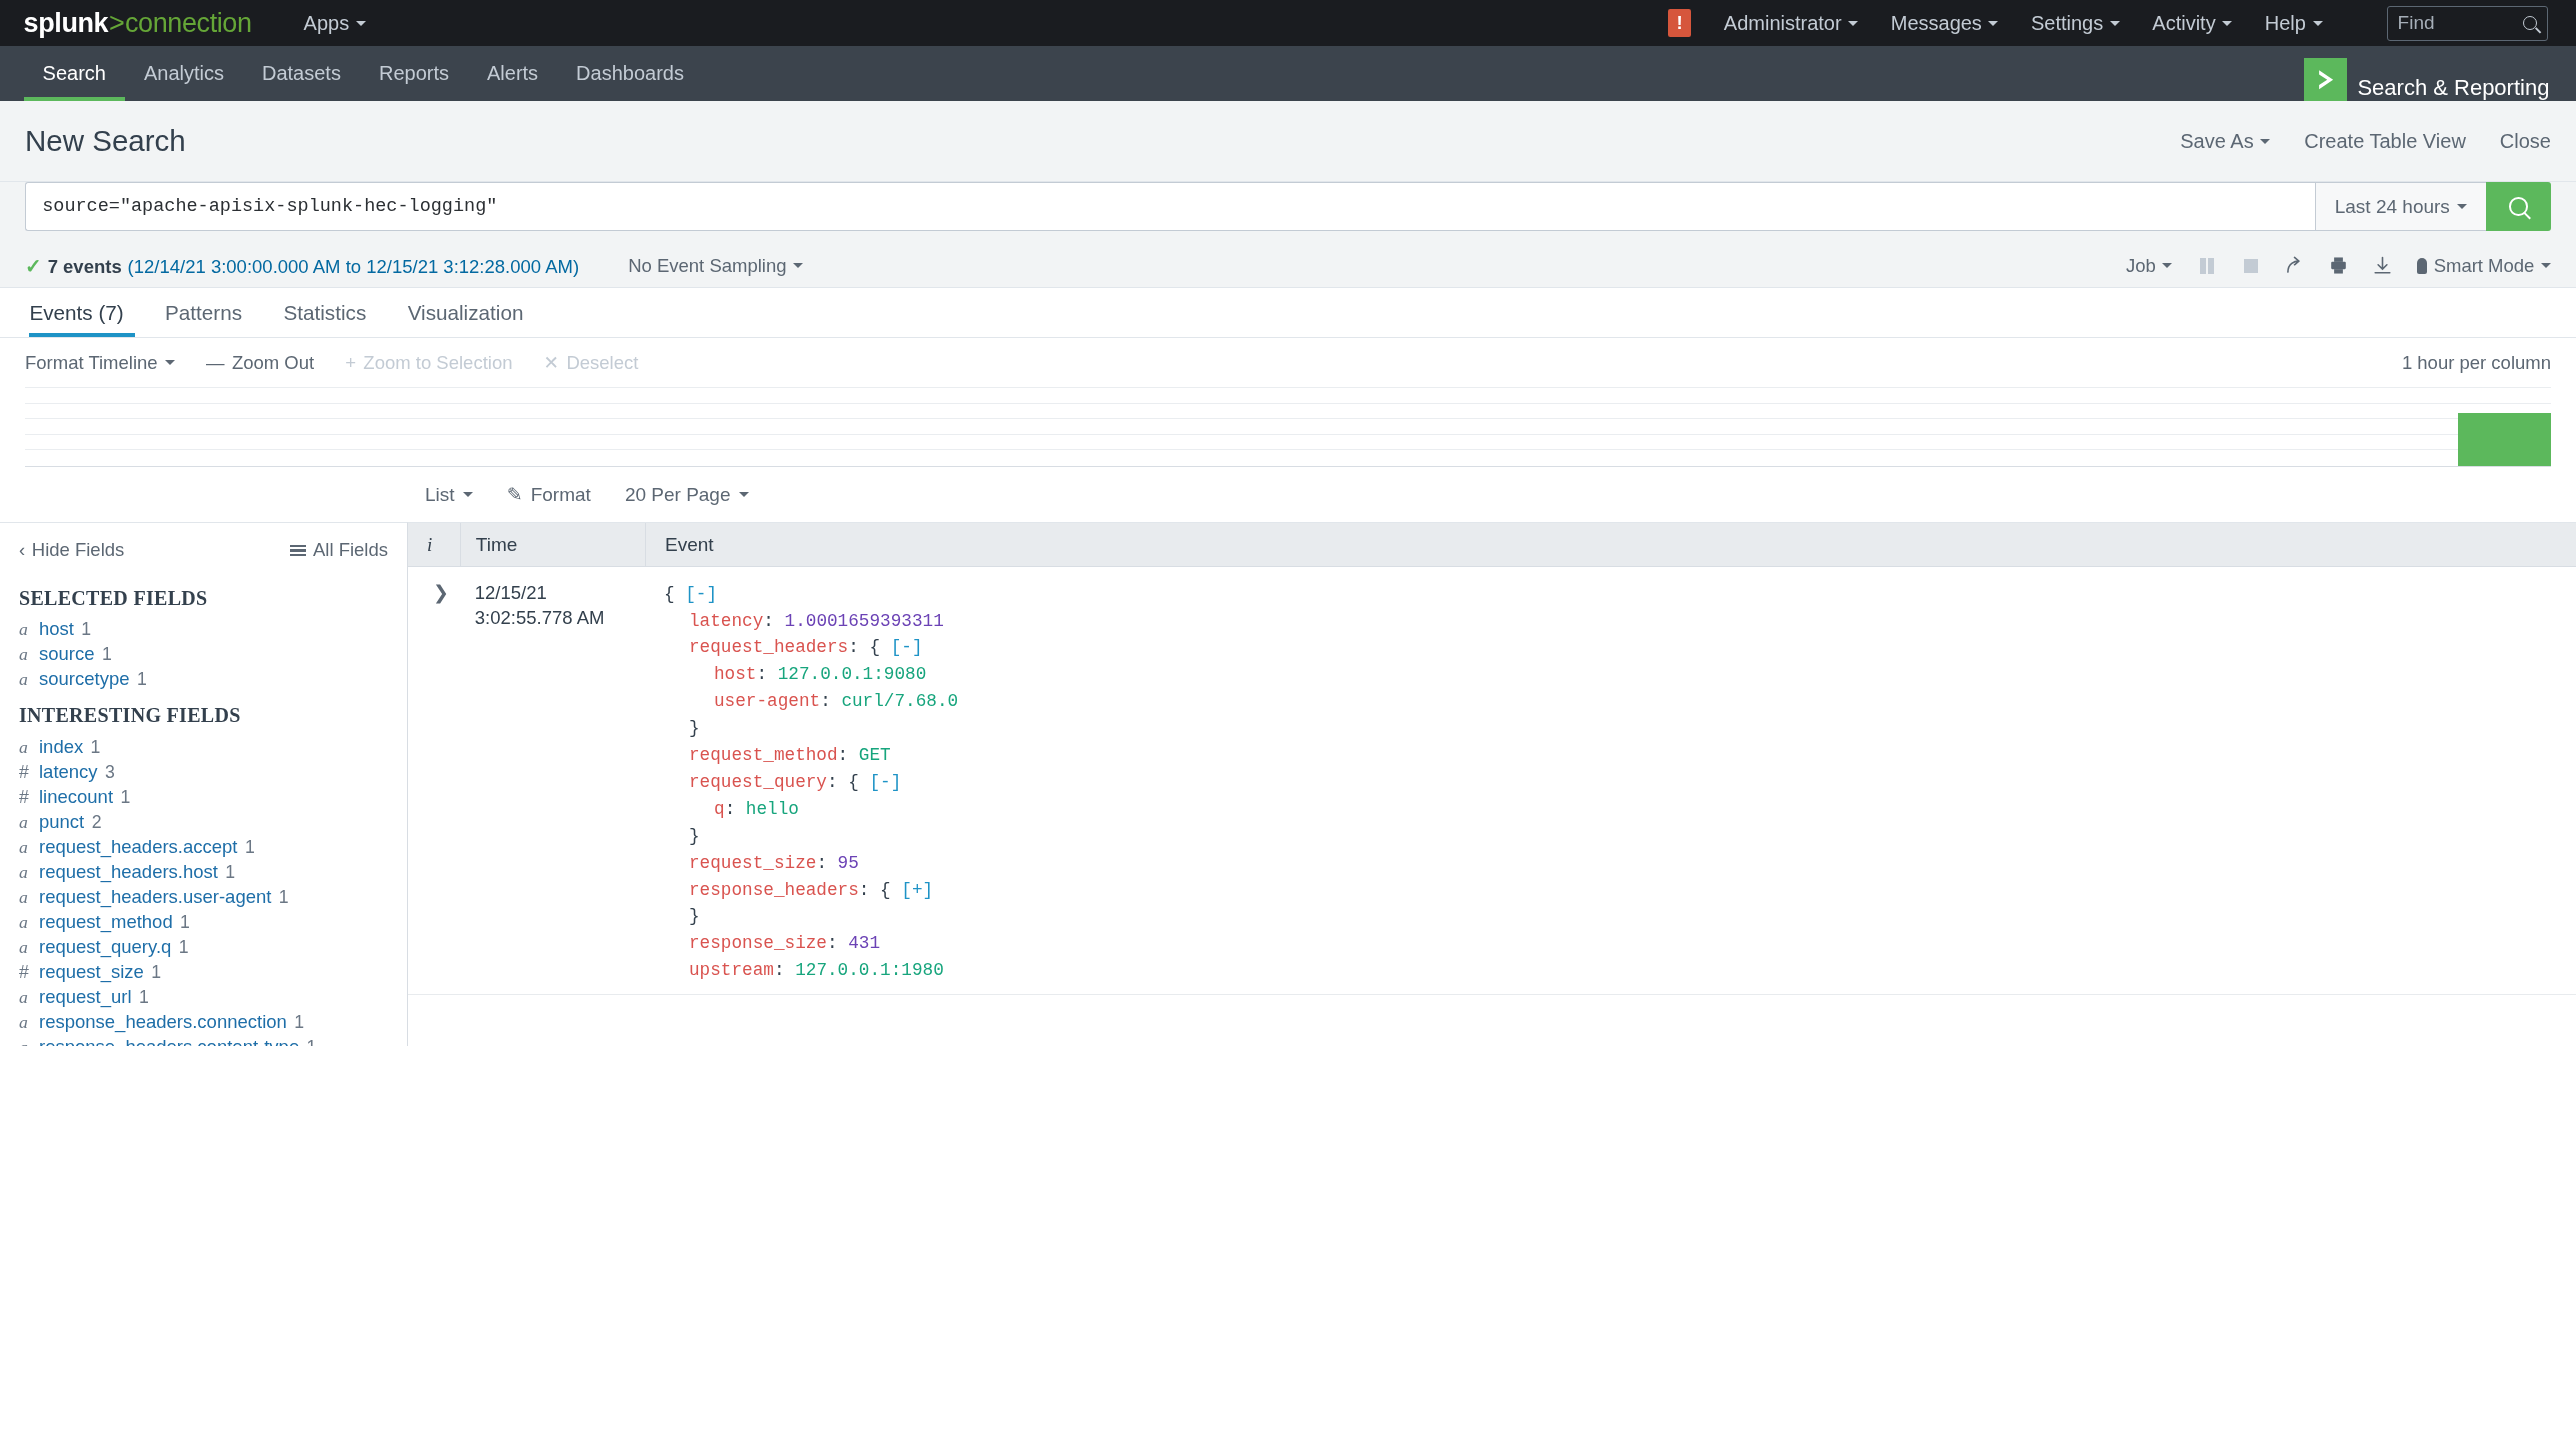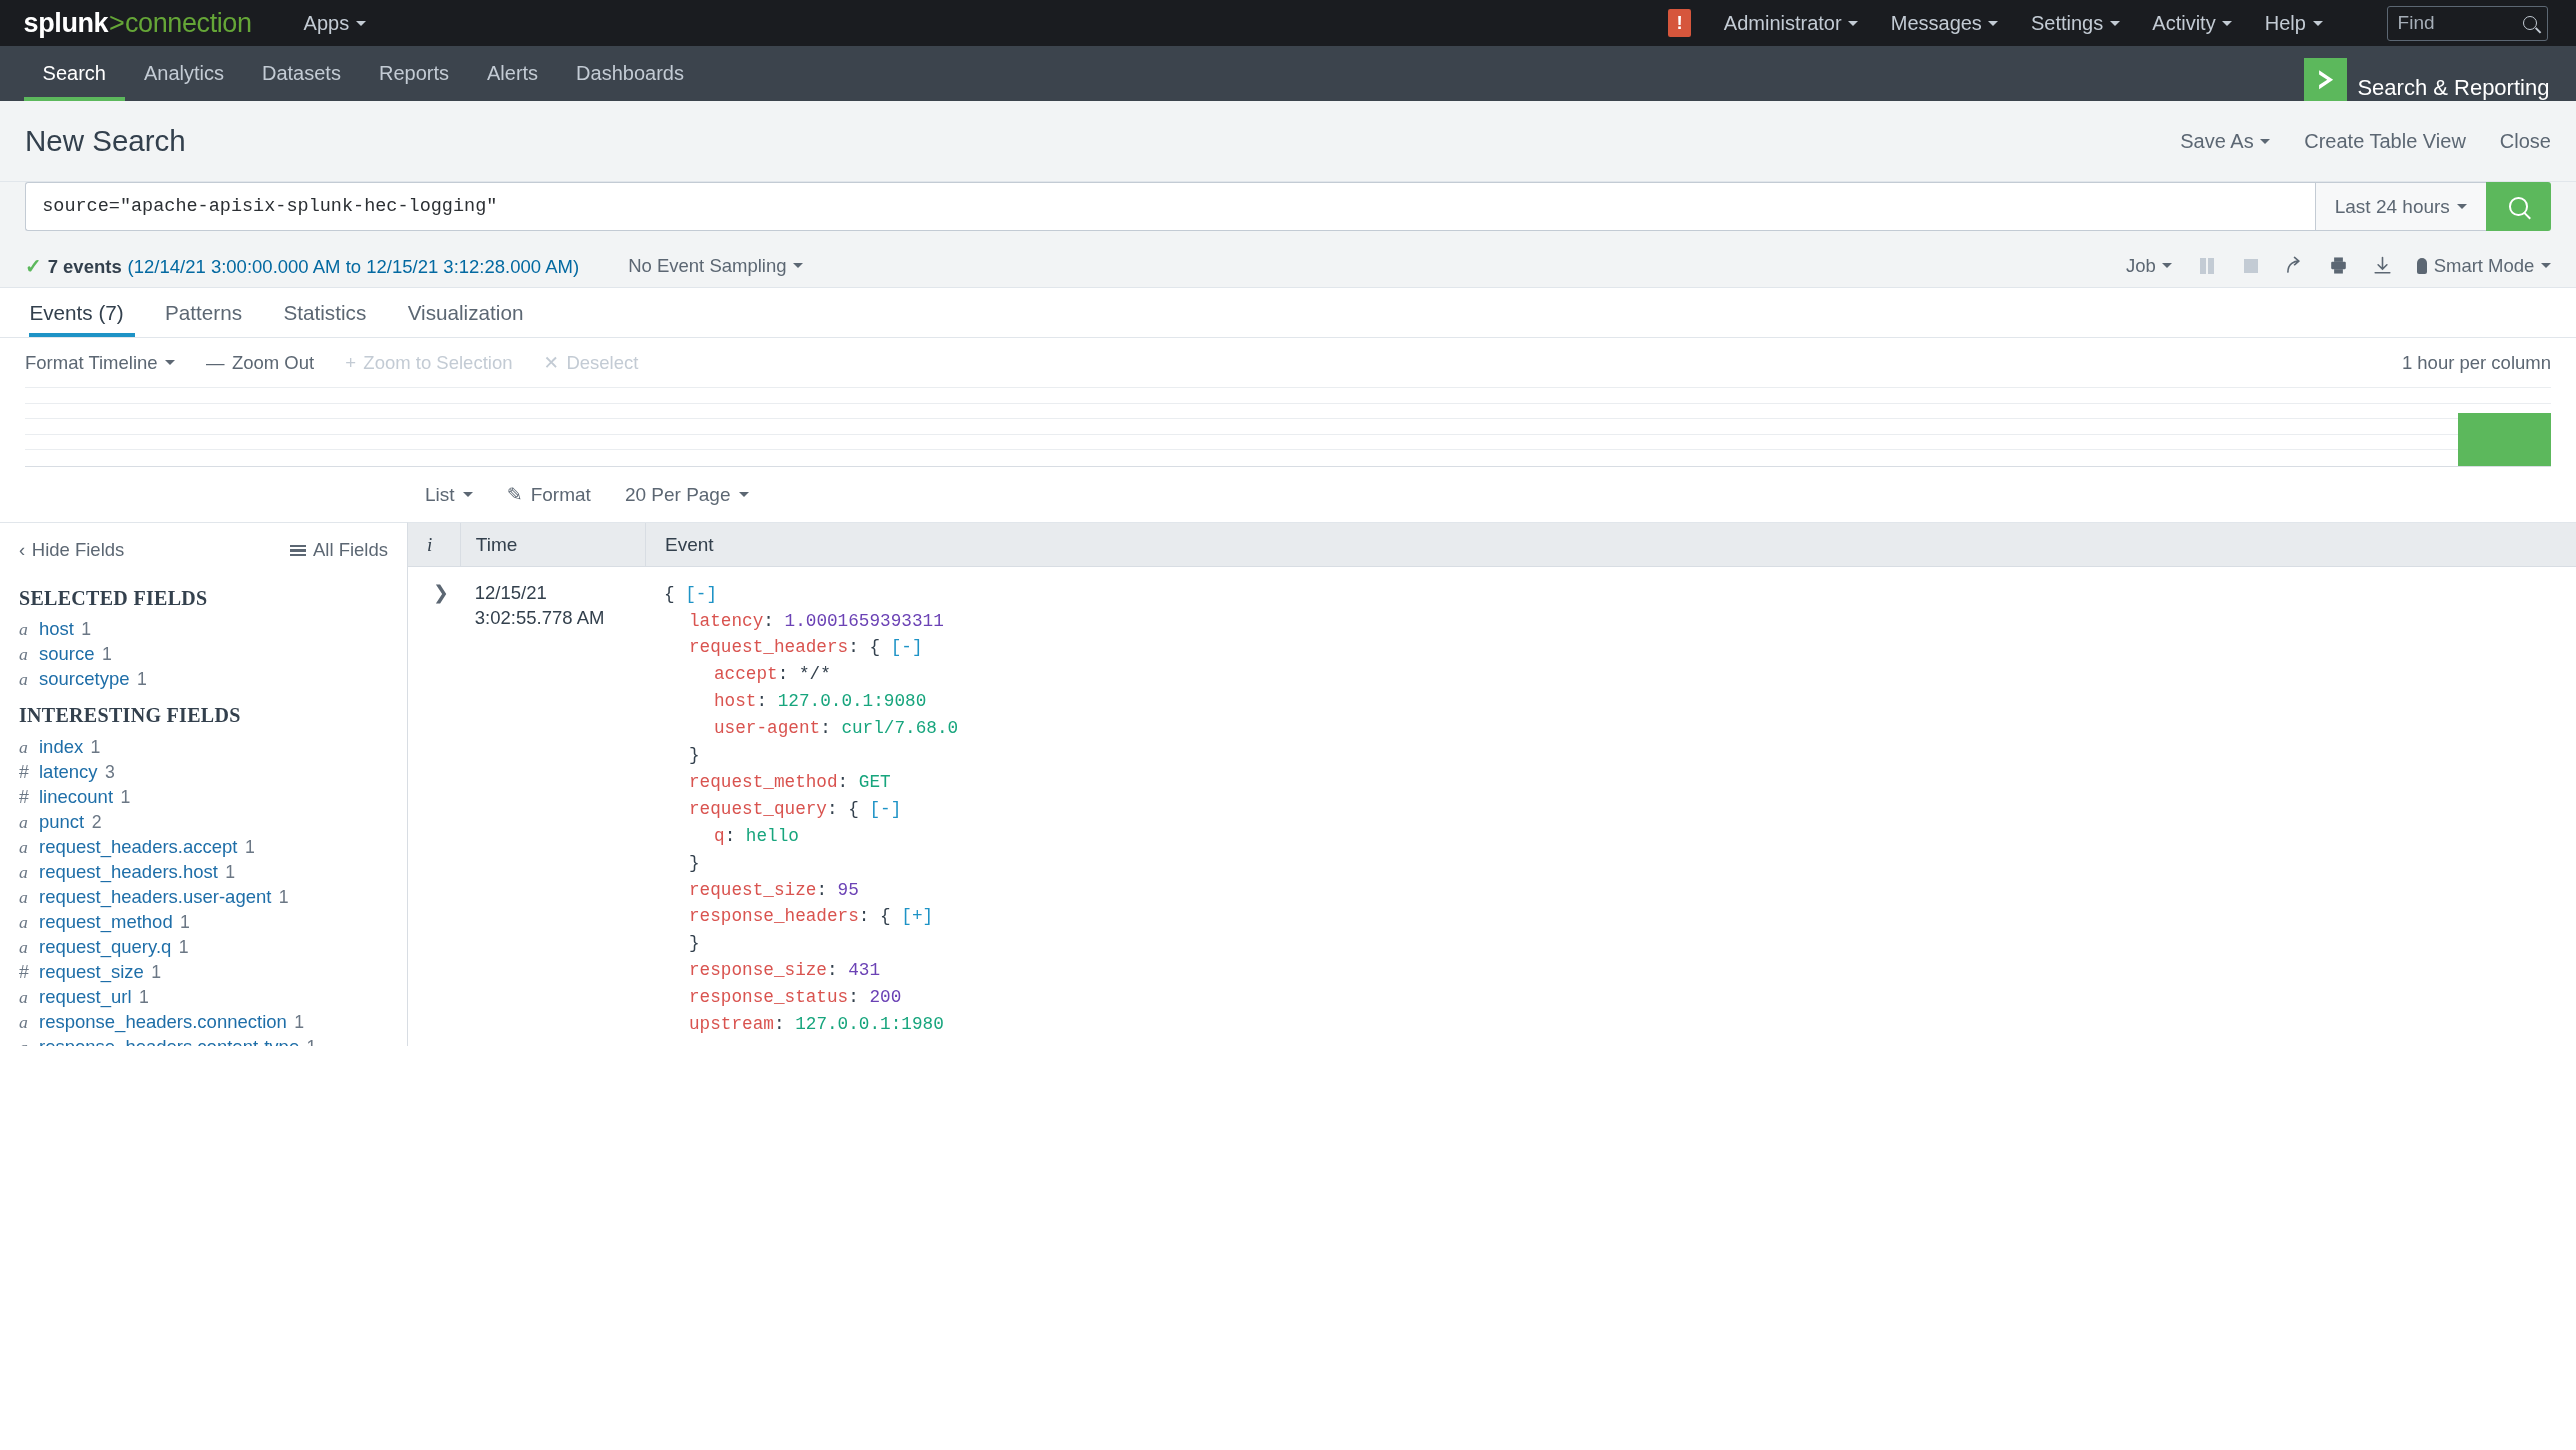--- a/index.html
+++ b/index.html
@@ -602,33 +602,31 @@
         <div class="ev-row">
           <div class="ev-expand">❯</div>
           <div class="ev-time">
             <div>12/15/21</div>
             <div>3:02:55.778 AM</div>
           </div>
           <div class="ev-body">
             <div class="jl" style="padding-left: 0px;"><span class="j-punc">{ </span><span class="j-tog">[-]</span></div>
             <div class="jl" style="padding-left: 25px;"><span class="j-key">latency</span><span class="j-punc">: </span><span class="j-num">1.0001659393311</span></div>
             <div class="jl" style="padding-left: 25px;"><span class="j-key">request_headers</span><span class="j-punc">: { </span><span class="j-tog">[-]</span></div>
-            <div class="jl" style="padding-left: 50px;"><span class="j-key">accept</span><span class="j-punc">: </span><span class="j-punc">*/*</span></div>
             <div class="jl" style="padding-left: 50px;"><span class="j-key">host</span><span class="j-punc">: </span><span class="j-str">127.0.0.1:9080</span></div>
             <div class="jl" style="padding-left: 50px;"><span class="j-key">user-agent</span><span class="j-punc">: </span><span class="j-str">curl/7.68.0</span></div>
             <div class="jl" style="padding-left: 25px;"><span class="j-punc">}</span></div>
             <div class="jl" style="padding-left: 25px;"><span class="j-key">request_method</span><span class="j-punc">: </span><span class="j-str">GET</span></div>
             <div class="jl" style="padding-left: 25px;"><span class="j-key">request_query</span><span class="j-punc">: { </span><span class="j-tog">[-]</span></div>
             <div class="jl" style="padding-left: 50px;"><span class="j-key">q</span><span class="j-punc">: </span><span class="j-str">hello</span></div>
             <div class="jl" style="padding-left: 25px;"><span class="j-punc">}</span></div>
             <div class="jl" style="padding-left: 25px;"><span class="j-key">request_size</span><span class="j-punc">: </span><span class="j-num">95</span></div>
             <div class="jl" style="padding-left: 25px;"><span class="j-key">response_headers</span><span class="j-punc">: { </span><span class="j-tog">[+]</span></div>
             <div class="jl" style="padding-left: 25px;"><span class="j-punc">}</span></div>
             <div class="jl" style="padding-left: 25px;"><span class="j-key">response_size</span><span class="j-punc">: </span><span class="j-num">431</span></div>
-            <div class="jl" style="padding-left: 25px;"><span class="j-key">response_status</span><span class="j-punc">: </span><span class="j-num">200</span></div>
             <div class="jl" style="padding-left: 25px;"><span class="j-key">upstream</span><span class="j-punc">: </span><span class="j-str">127.0.0.1:1980</span></div>
           </div>
         </div>
       </div>
   </div>
 
 </div>
 
 
 </body></html>

